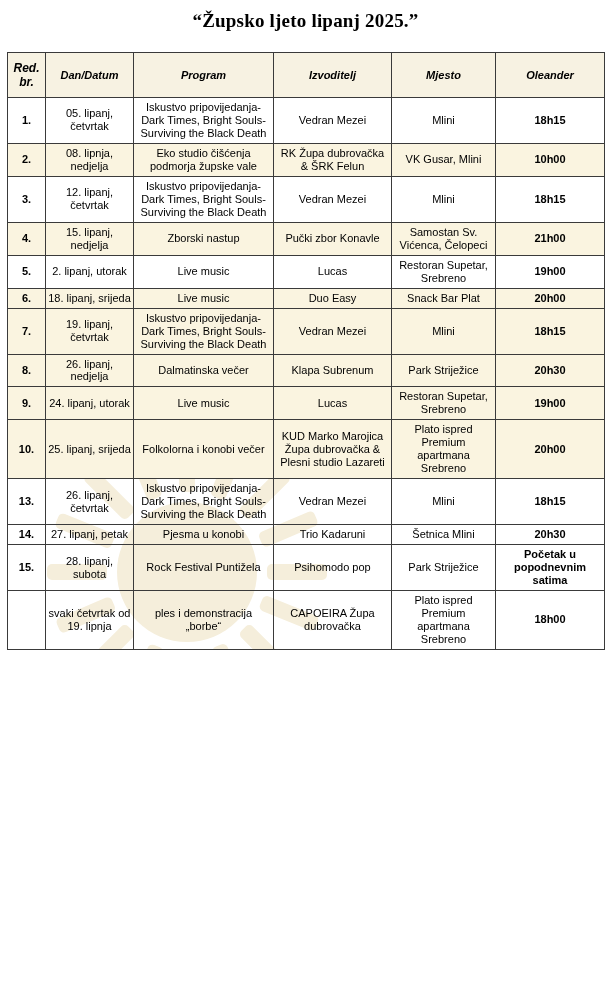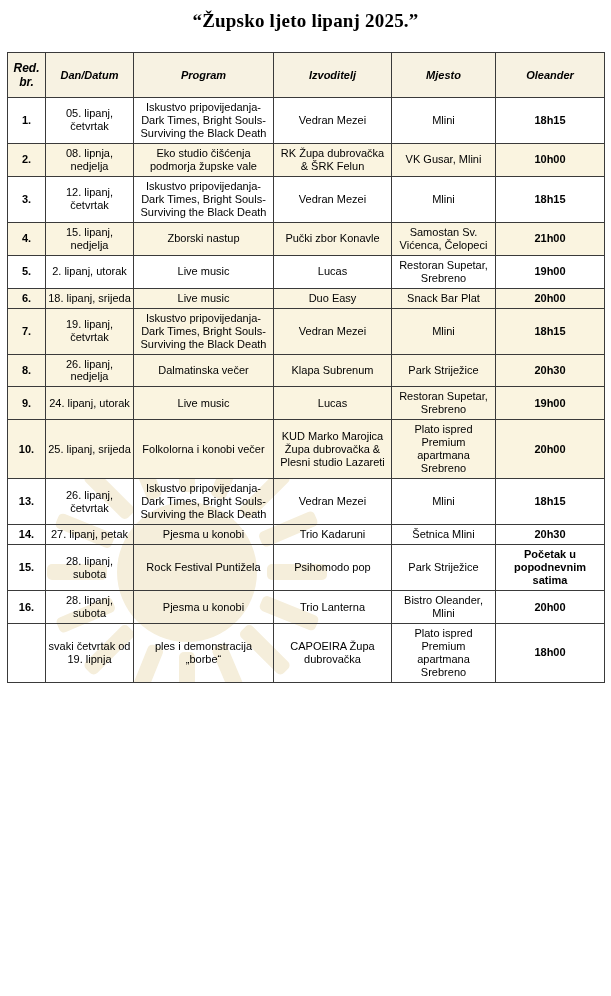--- a/index.html
+++ b/index.html
@@ -272,28 +272,20 @@
 
         <tr class="plain">
           <td class="num">15.</td>
           <td class="datum">28. lipanj, subota</td>
           <td class="program">Rock Festival Puntižela</td>
           <td class="izvod">Psihomodo pop</td>
           <td class="mjesto">Park Striježice</td>
           <td class="vrijeme">Početak u popodnevnim satima</td>
         </tr>
 
-        <tr class="plain">
-          <td class="num">16.</td>
-          <td class="datum">28. lipanj, subota</td>
-          <td class="program">Pjesma u konobi</td>
-          <td class="izvod">Trio Lanterna</td>
-          <td class="mjesto">Bistro Oleander, Mlini</td>
-          <td class="vrijeme">20h00</td>
-        </tr>
 
 
         <tr class="plain">
           <td class="num"></td>
           <td class="datum">svaki četvrtak od 19. lipnja</td>
           <td class="program">ples i demonstracija „borbe“</td>
           <td class="izvod">CAPOEIRA Župa dubrovačka</td>
           <td class="mjesto">Plato ispred Premium apartmana Srebreno</td>
           <td class="vrijeme">18h00</td>
         </tr>

